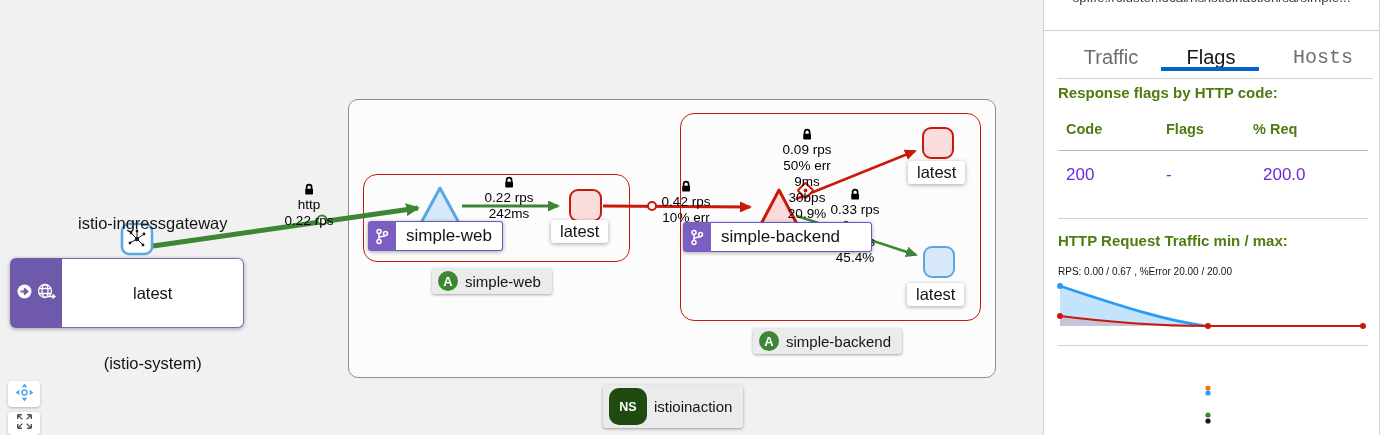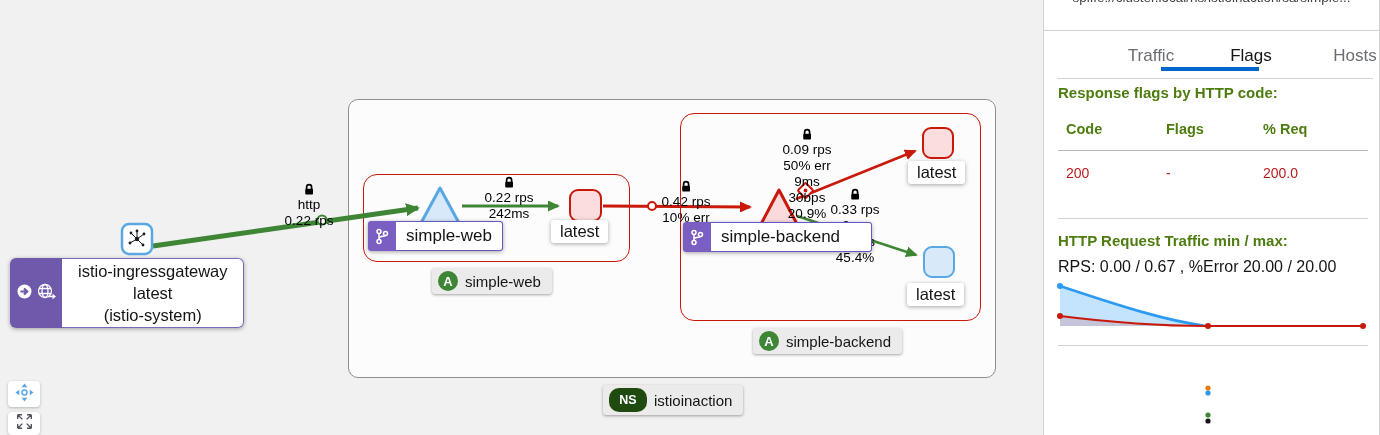--- a/index.html
+++ b/index.html
@@ -27,45 +27,45 @@
   .nlabel .ntext{display:flex;align-items:center;padding:0 10px;font-size:17px;color:#151515;
           background:#fff;border:1px solid #6258c9;border-left:none;border-radius:0 3px 3px 0;}
   .latest-label{position:absolute;background:#fff;border-radius:3px;box-shadow:0 1px 4px rgba(0,0,0,.35);
           font-size:16.5px;padding:2px 9px;z-index:40;color:#151515;}
   .ingress-label{position:absolute;left:10px;top:258px;display:flex;height:70px;z-index:40;
           box-shadow:0 1px 4px rgba(0,0,0,.35);border-radius:6px;}
   .ingress-label .ipane{width:52px;background:#6e59ab;border-radius:6px 0 0 6px;display:flex;
           align-items:center;justify-content:center;gap:3px;}
   .ingress-label .itext{background:#fff;border:1px solid #7b68b8;border-left:none;border-radius:0 6px 6px 0;
           display:flex;flex-direction:column;align-items:center;justify-content:center;
-          padding:0 16px;font-size:16.5px;line-height:22px;color:#151515;}
+          padding:0 16px;font-size:16.5px;line-height:22px;color:#151515;gap:48px;}
   
   .badge{position:absolute;display:flex;align-items:center;gap:7px;background:#ebebeb;border-radius:3px;
          box-shadow:0 1px 3px rgba(0,0,0,.35);padding:3px 11px 3px 6px;font-size:15px;z-index:40;color:#151515;}
   .abadge{width:20px;height:20px;border-radius:50%;background:#3e8635;color:#fff;font-weight:bold;
          font-size:13px;display:flex;align-items:center;justify-content:center;}
-  .nspill{min-width:30px;height:24px;border-radius:10px;background:#1f4a10;color:#fff;font-weight:bold;
+  .nspill{min-width:30px;height:37px;border-radius:10px;background:#1f4a10;color:#fff;font-weight:bold;
          font-size:12.5px;display:flex;align-items:center;justify-content:center;padding:0 4px;}
   
   .tool-btn{position:absolute;width:32px;height:26px;background:#fff;border-radius:4px;
          box-shadow:0 1px 3px rgba(0,0,0,.25);display:flex;align-items:center;justify-content:center;z-index:50;}
   
   .panel{position:absolute;left:1043px;top:0;width:337px;height:435px;background:#fff;
          border-left:1px solid #d2d2d2;border-right:1px solid #d2d2d2;box-sizing:border-box;z-index:60;}
   .clip-head{position:absolute;top:0;left:0;right:0;height:9px;overflow:hidden;}
   .clip-head>div{position:absolute;top:-10px;width:100%;text-align:center;font-size:13.5px;
          color:#3c3f42;white-space:nowrap;}
   .hr{position:absolute;height:1px;background:#d2d2d2;}
-  .tab{position:absolute;transform:translateX(-50%);font-size:17px;color:#6a6e73;top:46px;cursor:pointer;margin-left:40px;}
+  .tab{position:absolute;transform:translateX(-50%);font-size:20px;color:#6a6e73;top:46px;cursor:pointer;}
   .tab.active{color:#151515;}
   .tab-underline{position:absolute;left:117px;top:67px;width:98px;height:3.5px;background:#0066cc;}
   .sec-title{position:absolute;left:14px;font-size:15px;font-weight:bold;color:#4d7c0f;}
   .cellh{position:absolute;font-size:14.5px;font-weight:bold;color:#4d7c0f;}
-  .cell{position:absolute;font-size:14px;color:#b91c1c;}
-  .plain{position:absolute;left:14px;font-size:16px;color:#151515;}
+  .cell{position:absolute;font-size:17px;color:#6d28d9;}
+  .plain{position:absolute;left:14px;font-size:10px;color:#151515;margin-top:8px;}
 </style>
 </head>
 <body>
 
 <div class="stage">
 
   <div class="graph">
 
     <div class="ns-box"></div>
     <div class="app-box web"></div>
@@ -250,29 +250,29 @@
   </div>
 
   <aside class="panel">
     <div class="clip-head">
       <div>spiffe://cluster.local/ns/istioinaction/sa/simple...</div>
     </div>
     <div class="hr" style="left:0;right:0;top:30px;"></div>
 
     <span class="tab" style="left:67px;">Traffic</span>
     <span class="tab active" style="left:167px;">Flags</span>
-    <span class="tab" style="left:271px;">Hosts</span>
+    <span class="tab" style="left:279px;font-family:Liberation Mono, monospace;">Hosts</span>
     <div class="tab-underline"></div>
     <div class="hr" style="left:13px;right:6px;top:78px;"></div>
 
     <div class="sec-title" style="top:84px;">Response flags by HTTP code:</div>
 
     <span class="cellh" style="left:22px;top:121px;">Code</span>
     <span class="cellh" style="left:122px;top:121px;">Flags</span>
-    <span class="cellh" style="left:219px;top:121px;">% Req</span>
+    <span class="cellh" style="left:209px;top:121px;">% Req</span>
     <div class="hr" style="left:14px;width:310px;top:150px;background:#b8bbbe;"></div>
 
     <span class="cell" style="left:22px;top:165px;">200</span>
     <span class="cell" style="left:122px;top:165px;">-</span>
     <span class="cell" style="left:219px;top:165px;">200.0</span>
 
     <div class="hr" style="left:14px;width:310px;top:218px;"></div>
     <div class="sec-title" style="top:232px;text-align:right;">HTTP Request Traffic min / max:</div>
     <div class="plain" style="top:258px;">RPS: 0.00 / 0.67 , %Error 20.00 / 20.00</div>
 

